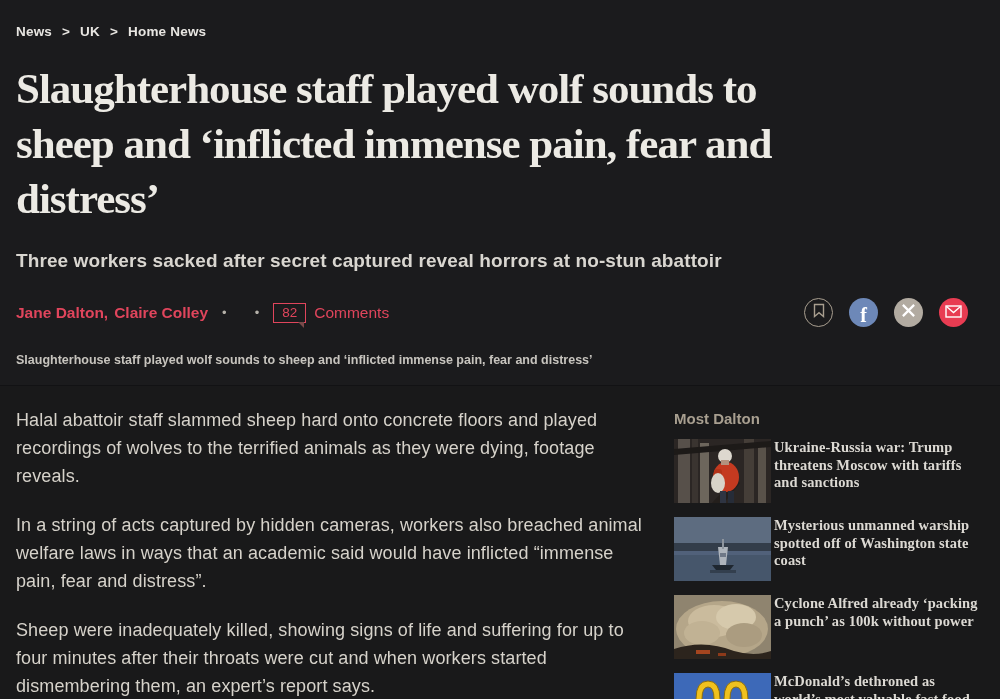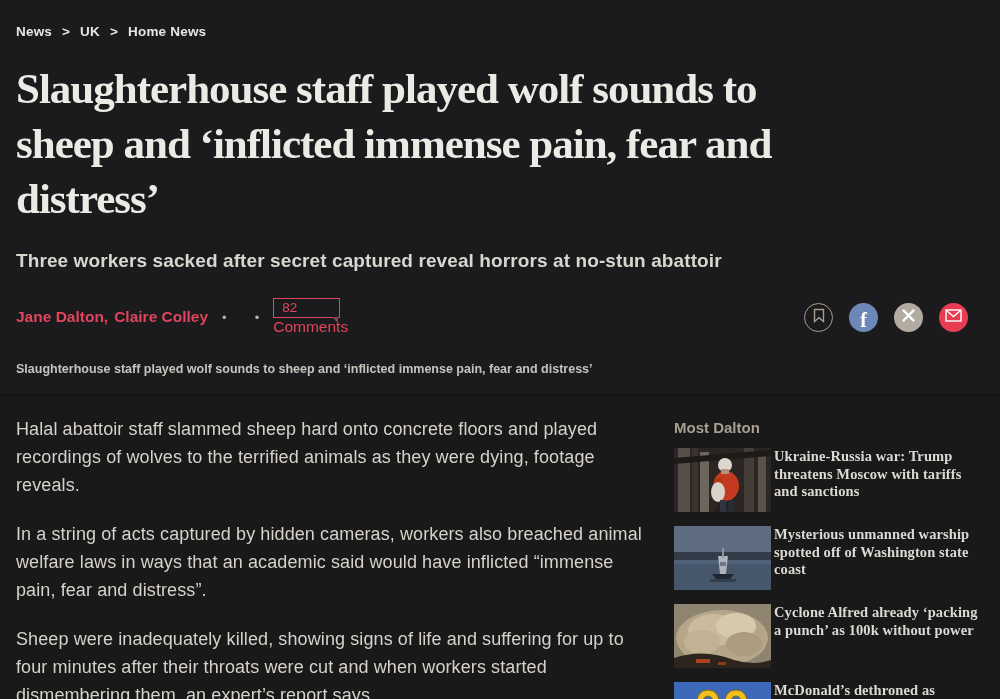--- a/index.html
+++ b/index.html
@@ -43,21 +43,21 @@
     margin-top: 26px;
     display: flex;
     align-items: center;
     gap: 12px;
   }
   .byline { display: flex; align-items: center; font-size: 15.5px; }
   .byline a.author { color: #e0455c; font-weight: bold; text-decoration: none; cursor: pointer; }
   .byline .comma { color: #e0455c; font-weight: bold; margin-right: 6px; }
   .byline .dot { color: #b5b1a9; margin: 0 14px; font-size: 13px; }
   .byline .date { color: #d2cfc9; }
-  .comments-link { display: flex; cursor: pointer; text-decoration: none; flex-direction: column; }
+  .comments-link { display: flex; align-items: center; cursor: pointer; text-decoration: none; }
   .comments-badge {
     position: relative;
     border: 1px solid #e0455c;
     color: #e0455c;
     font-size: 13.5px;
     padding: 1px 8px 2px 8px;
     margin-right: 8px;
   }
   .comments-badge::after {
     content: "";

